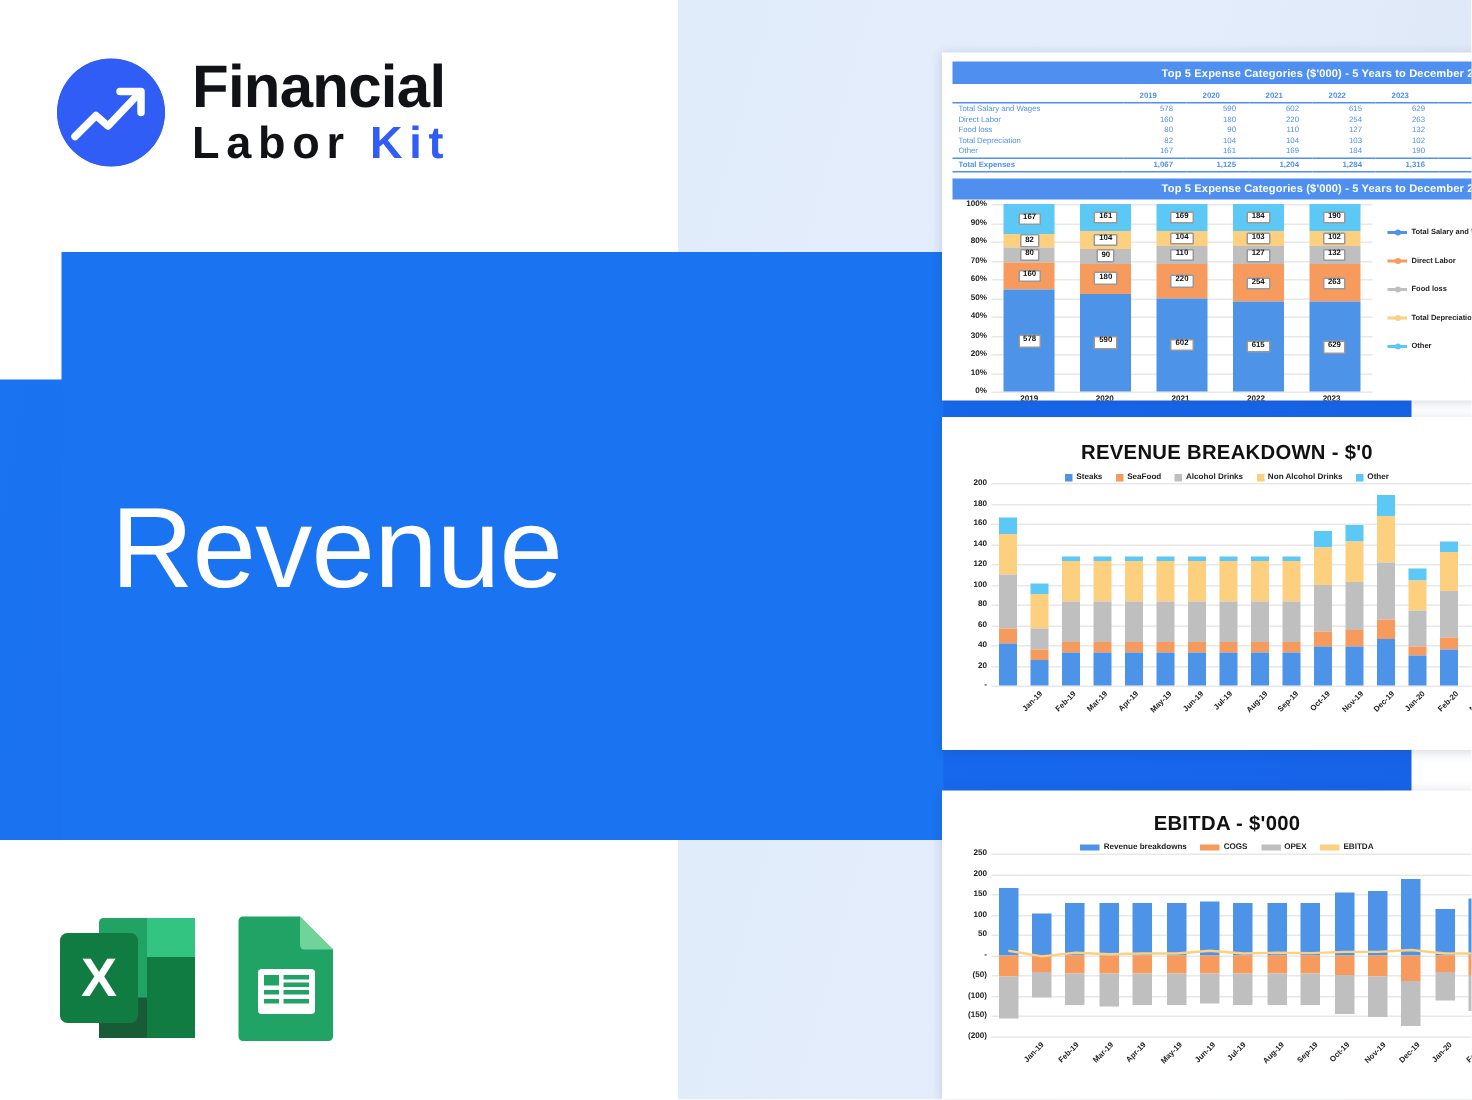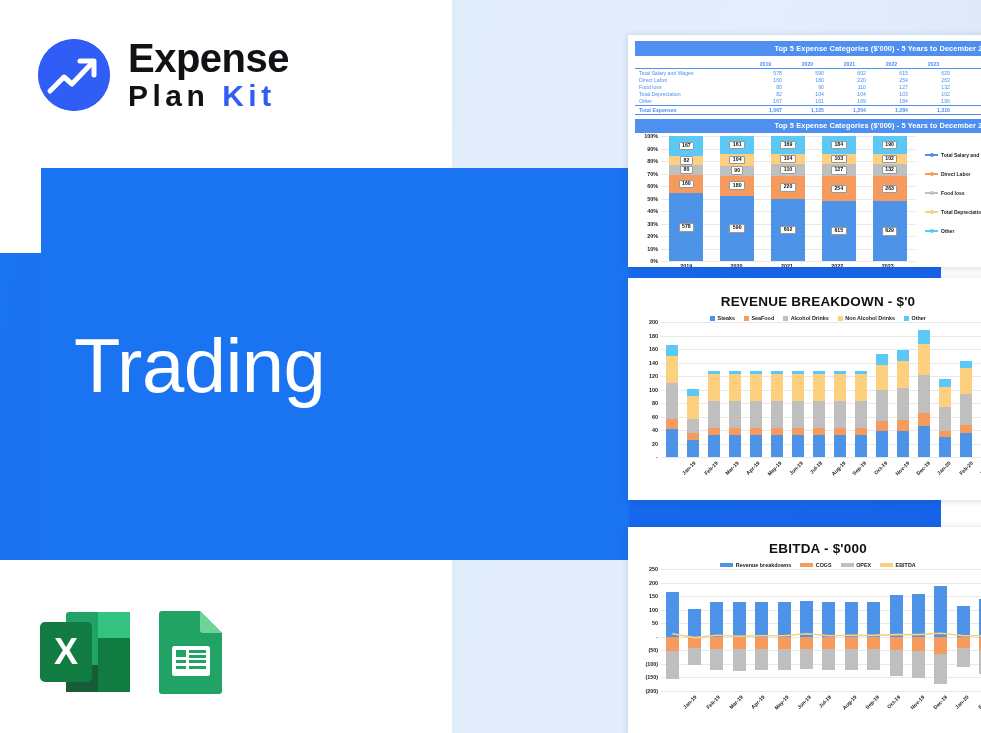--- a/index.html
+++ b/index.html
@@ -136,29 +136,29 @@
 
   <div class="logo">
     <div class="logo-mark">
       <svg width="72" height="72" viewBox="0 0 72 72">
         <circle cx="36" cy="36" r="36" fill="#2f5df6"></circle>
         <path d="M12 52 L26 38 L34 45 L54 24" stroke="#ffffff" stroke-width="5" fill="none" stroke-linecap="round" stroke-linejoin="round"></path>
         <path d="M42 22 L56 22 L56 36" stroke="#ffffff" stroke-width="5" fill="none" stroke-linecap="round" stroke-linejoin="round"></path>
       </svg>
     </div>
     <div class="logo-text">
-      <div class="logo-line1">Expense</div>
+      <div class="logo-line1">Financial</div>
       <div class="logo-line2">
-        <span>Plan</span>
+        <span>Labor</span>
         <span class="kit">Kit</span>
       </div>
     </div>
   </div>
 
-  <div class="page-title">Trading</div>
+  <div class="page-title">Revenue</div>
 
   <div class="footer">
     <div class="excel-icon">
       <svg width="96" height="88" viewBox="0 0 96 88">
         <rect x="28" y="4" width="64" height="80" rx="3" fill="#21a366"></rect>
         <rect x="60" y="4" width="32" height="26" fill="#33c481"></rect>
         <rect x="60" y="30" width="32" height="27" fill="#107c41"></rect>
         <rect x="28" y="57" width="64" height="27" fill="#185c37"></rect>
         <rect x="60" y="57" width="32" height="27" fill="#107c41"></rect>
         <rect x="2" y="14" width="52" height="60" rx="5" fill="#107c41"></rect>

